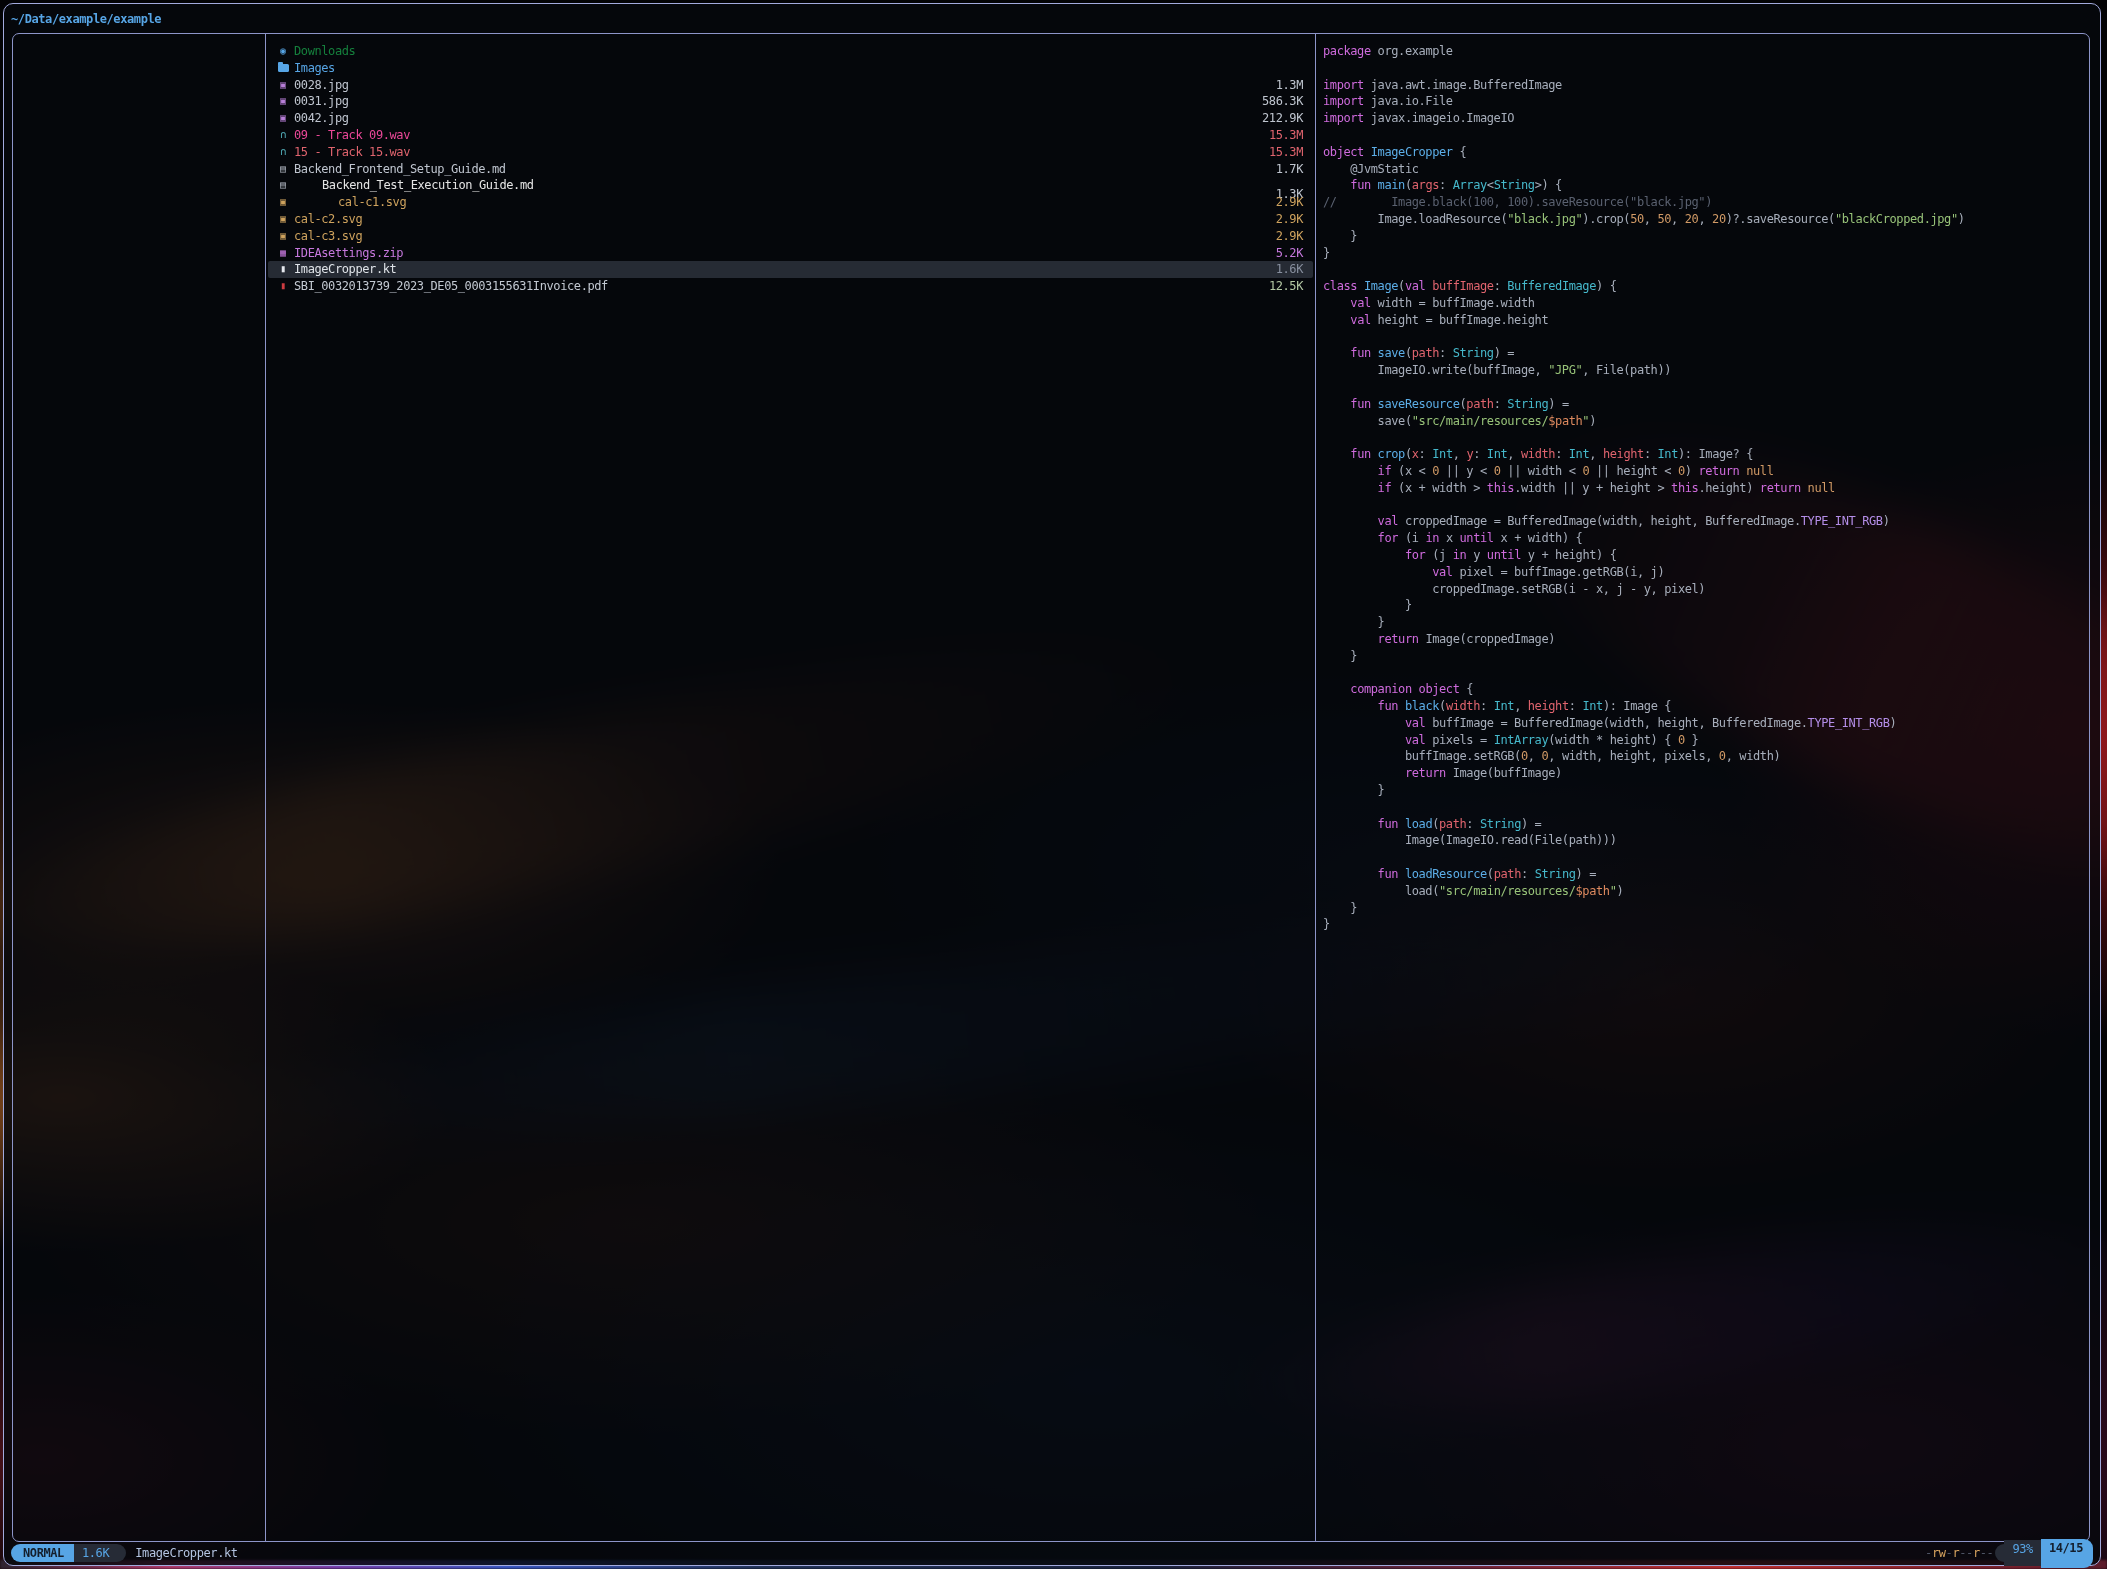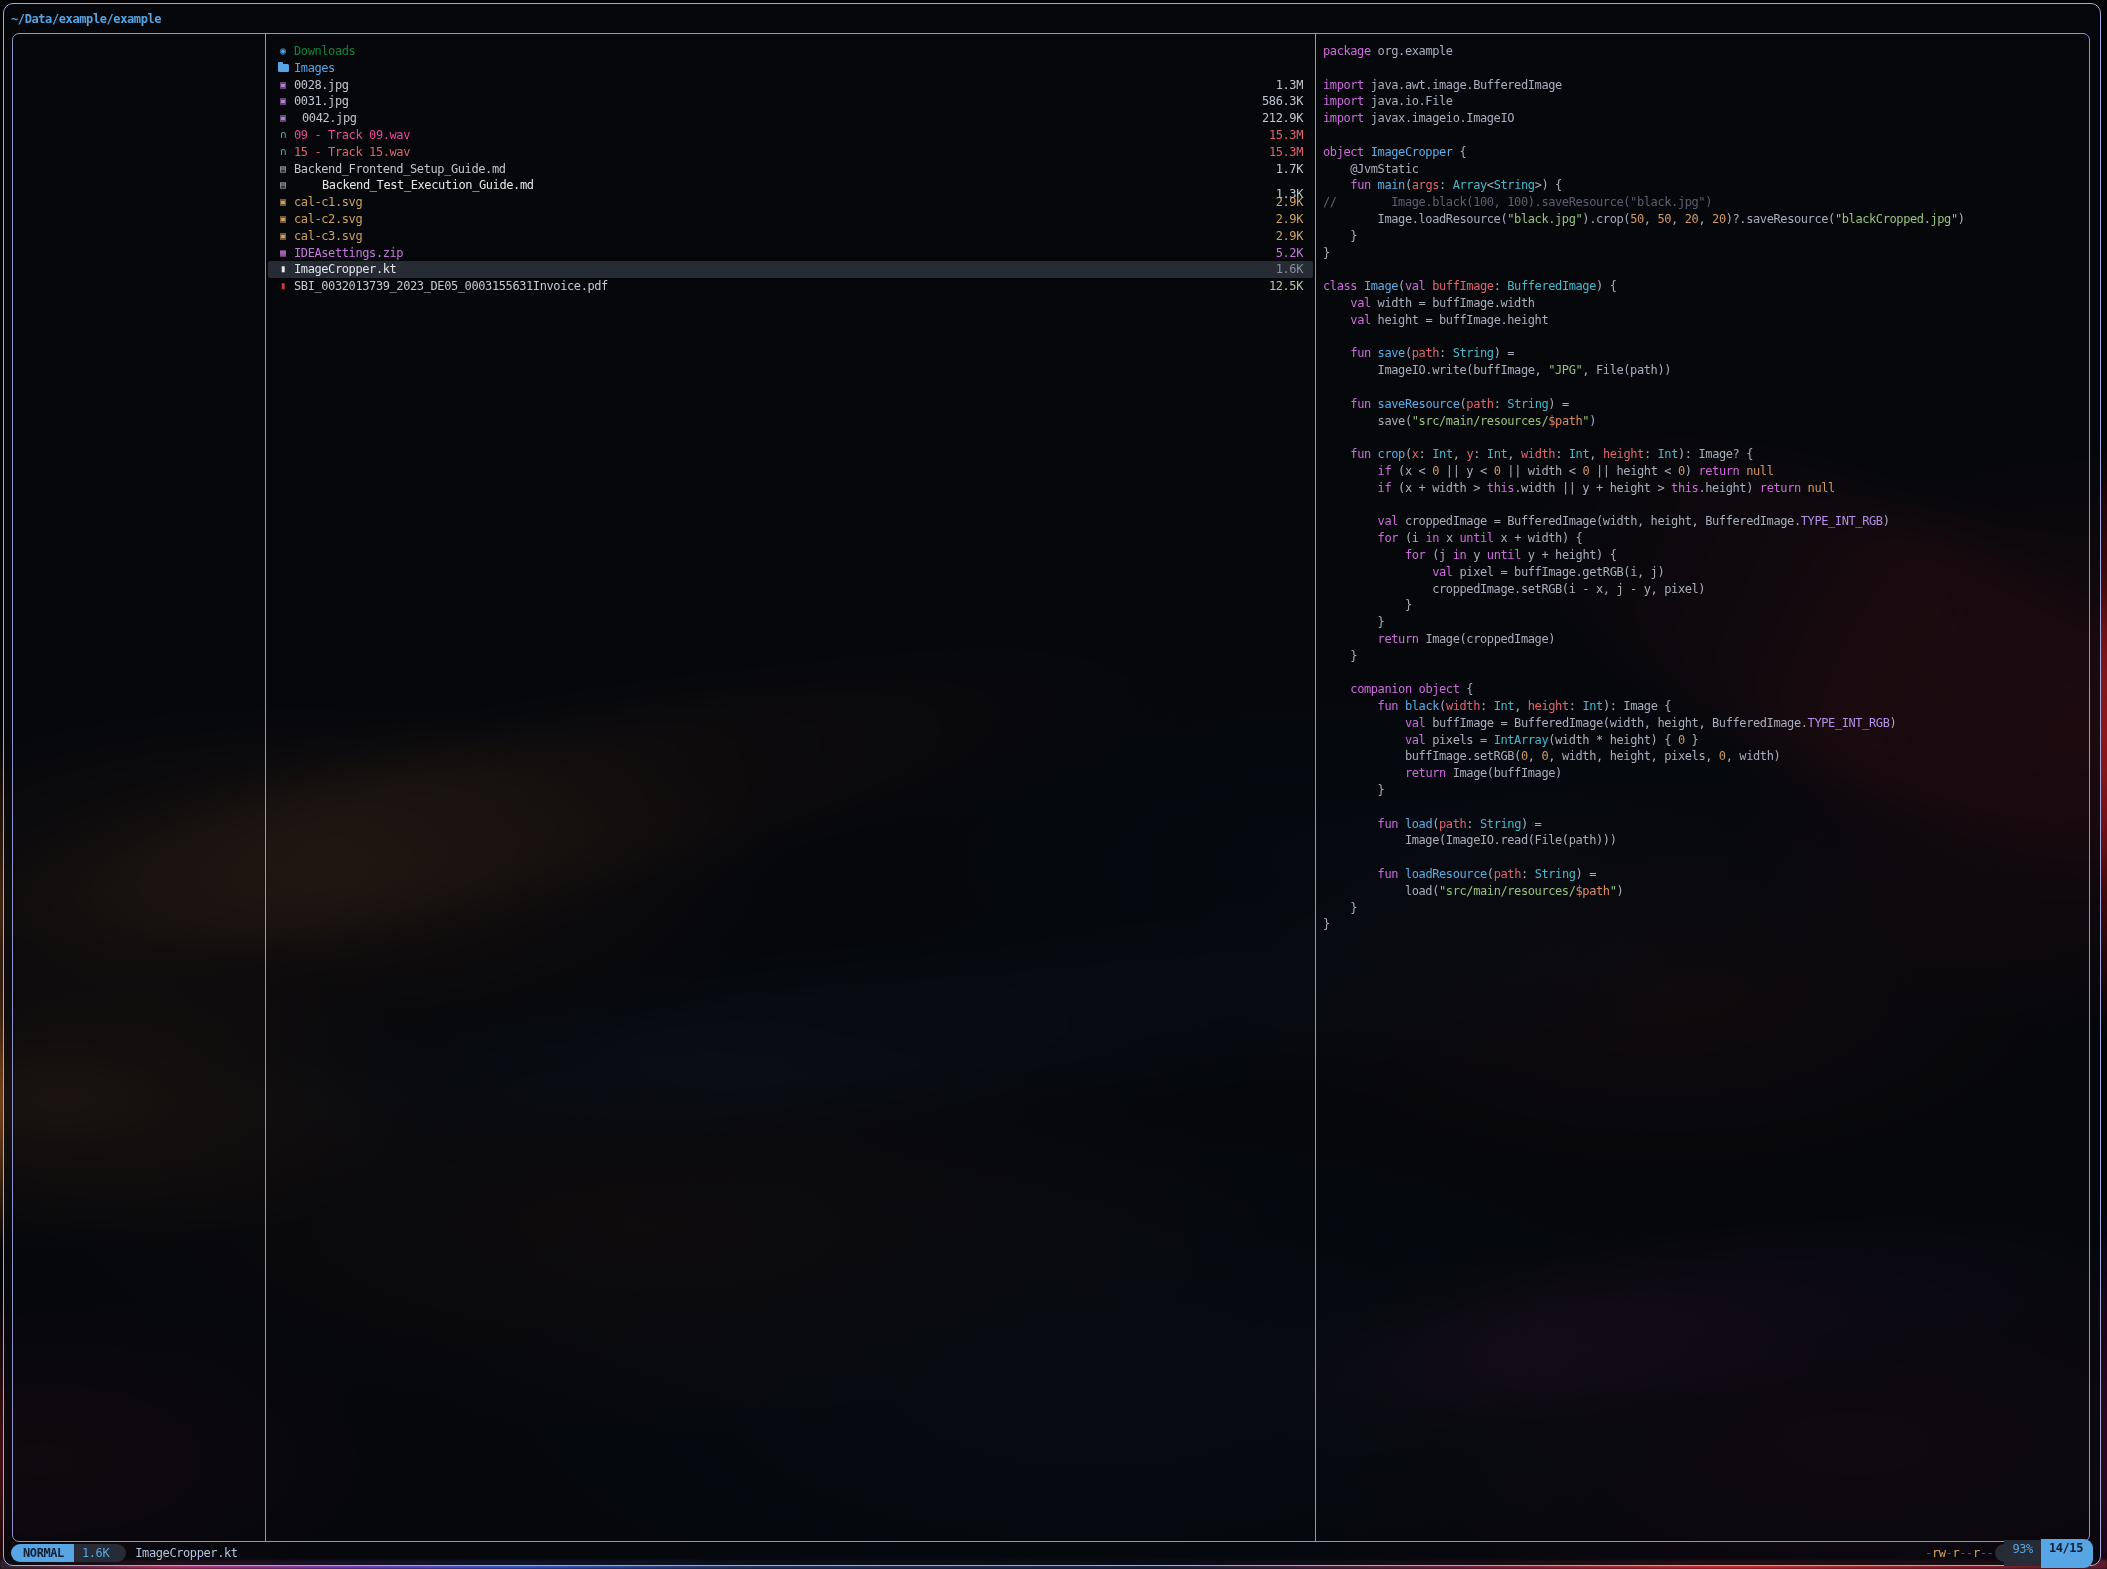--- a/index.html
+++ b/index.html
@@ -93,26 +93,26 @@
 <div class="terminal">
   <div class="pathbar">~/Data/example/example</div>
 
   <div class="panels">
     <div class="vsep s1"></div>
     <div class="pane pane-files" id="filesPane">
         <div class="row"><span class="icon" style="color: rgb(87, 165, 229);">◉</span><span class="fname" style="color: #15803d;">Downloads</span><span class="fsize" style="color: rgb(182, 189, 201);"></span></div>
         <div class="row"><span class="icon" style="color: rgb(87, 165, 229);"><span class="icon-folder"></span></span><span class="fname" style="color: rgb(87, 165, 229);">Images</span><span class="fsize" style="color: rgb(182, 189, 201);"></span></div>
         <div class="row"><span class="icon" style="color: rgb(184, 127, 217);">▣</span><span class="fname" style="color: rgb(191, 197, 207);">0028.jpg</span><span class="fsize" style="color: rgb(191, 197, 207);">1.3M</span></div>
         <div class="row"><span class="icon" style="color: rgb(184, 127, 217);">▣</span><span class="fname" style="color: rgb(191, 197, 207);">0031.jpg</span><span class="fsize" style="color: rgb(191, 197, 207);">586.3K</span></div>
-        <div class="row"><span class="icon" style="color: rgb(184, 127, 217);">▣</span><span class="fname" style="color: rgb(191, 197, 207); margin-left: 8px;">0042.jpg</span><span class="fsize" style="color: rgb(191, 197, 207);">212.9K</span></div>
+        <div class="row"><span class="icon" style="color: rgb(184, 127, 217);">▣</span><span class="fname" style="color: rgb(191, 197, 207);">0042.jpg</span><span class="fsize" style="color: rgb(191, 197, 207);">212.9K</span></div>
         <div class="row"><span class="icon" style="color: rgb(86, 182, 194);">∩</span><span class="fname" style="color: #ec4899; text-align: right;">09 - Track 09.wav</span><span class="fsize" style="color: rgb(224, 100, 110);">15.3M</span></div>
         <div class="row"><span class="icon" style="color: rgb(86, 182, 194);">∩</span><span class="fname" style="color: rgb(224, 100, 110);">15 - Track 15.wav</span><span class="fsize" style="color: rgb(224, 100, 110);">15.3M</span></div>
         <div class="row"><span class="icon" style="color: rgb(174, 180, 191);">▤</span><span class="fname" style="color: rgb(191, 197, 207);">Backend_Frontend_Setup_Guide.md</span><span class="fsize" style="color: rgb(191, 197, 207);">1.7K</span></div>
         <div class="row"><span class="icon" style="color: rgb(174, 180, 191);">▤</span><span class="fname" style="color: #e5e5e5; margin-left: 28px;">Backend_Test_Execution_Guide.md</span><span class="fsize" style="color: rgb(191, 197, 207); margin-top: 17px;">1.3K</span></div>
-        <div class="row"><span class="icon" style="color: rgb(207, 163, 94);">▣</span><span class="fname" style="color: rgb(207, 163, 94);">cal-c1.svg</span><span class="fsize" style="color: rgb(207, 163, 94);">2.9K</span></div>
+        <div class="row"><span class="icon" style="color: rgb(207, 163, 94);">▣</span><span class="fname" style="color: rgb(207, 163, 94); margin-left: 44px;">cal-c1.svg</span><span class="fsize" style="color: rgb(207, 163, 94);">2.9K</span></div>
         <div class="row"><span class="icon" style="color: rgb(207, 163, 94);">▣</span><span class="fname" style="color: rgb(207, 163, 94);">cal-c2.svg</span><span class="fsize" style="color: rgb(207, 163, 94);">2.9K</span></div>
         <div class="row"><span class="icon" style="color: rgb(207, 163, 94);">▣</span><span class="fname" style="color: rgb(207, 163, 94);">cal-c3.svg</span><span class="fsize" style="color: rgb(207, 163, 94);">2.9K</span></div>
         <div class="row"><span class="icon" style="color: rgb(198, 120, 221);">▦</span><span class="fname" style="color: rgb(198, 120, 221);">IDEAsettings.zip</span><span class="fsize" style="color: rgb(198, 120, 221);">5.2K</span></div>
         <div class="row selected"><span class="icon" style="color: rgb(230, 233, 238);">▮</span><span class="fname" style="color: rgb(223, 227, 232);">ImageCropper.kt</span><span class="fsize" style="color: rgb(135, 143, 158);">1.6K</span></div>
         <div class="row"><span class="icon" style="color: rgb(204, 59, 64);">▮</span><span class="fname" style="color: rgb(195, 201, 210);">SBI_0032013739_2023_DE05_0003155631Invoice.pdf</span><span class="fsize" style="color: rgb(180, 200, 164);">12.5K</span></div>
       </div>
     <div class="vsep s2"></div>
     <div class="pane pane-preview" id="previewPane">
         <div class="codeline"><span class="c-kw">package</span><span class="c-pl"> org.example</span></div>
         <div class="codeline"></div>

